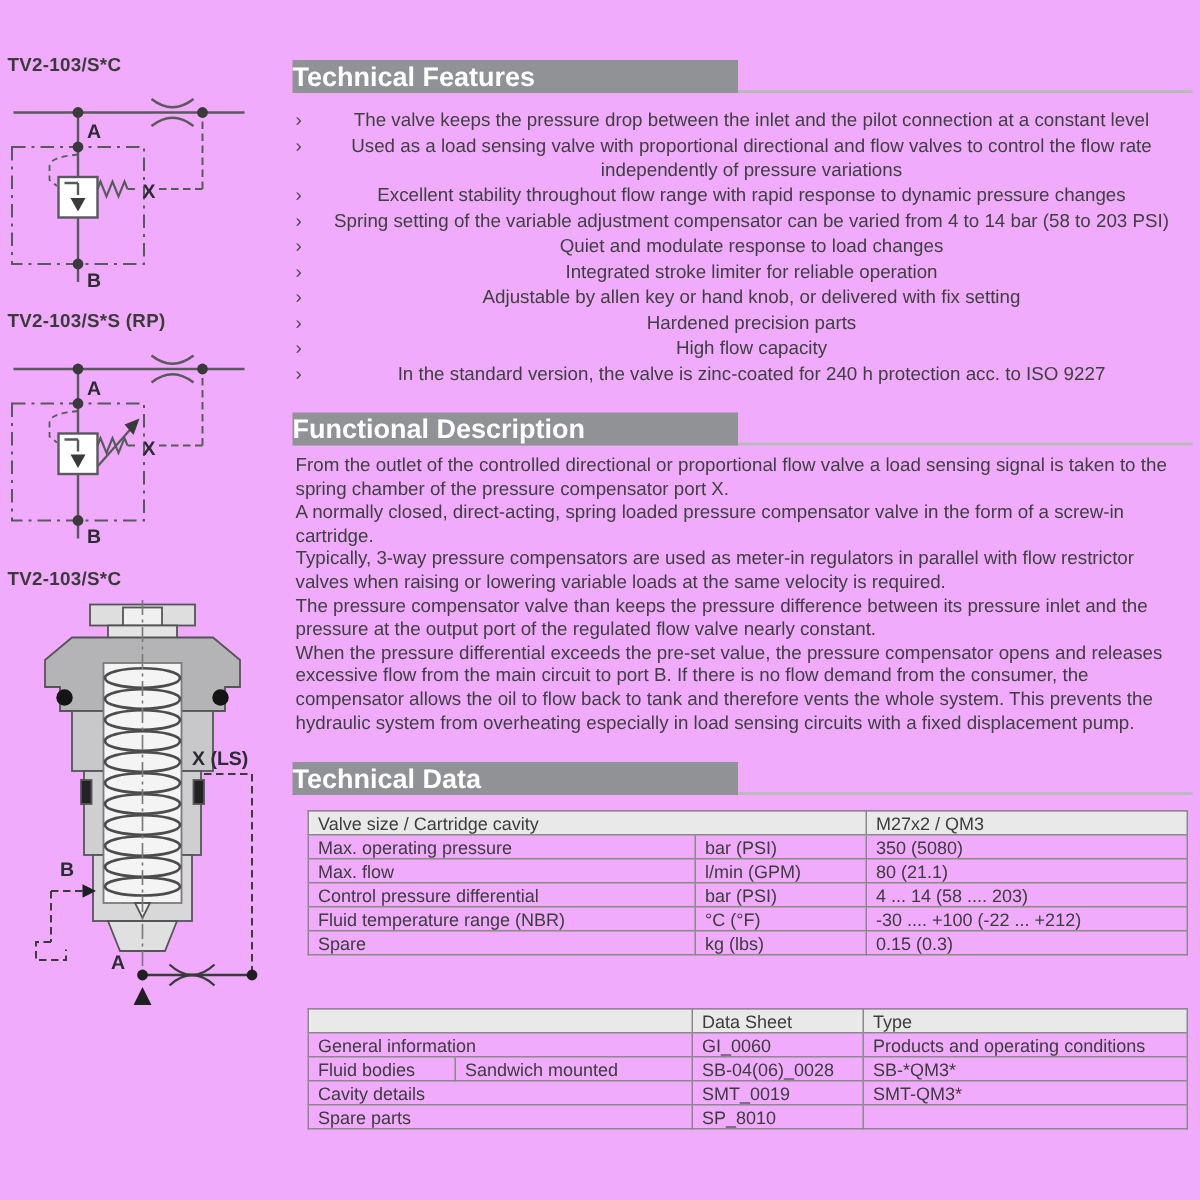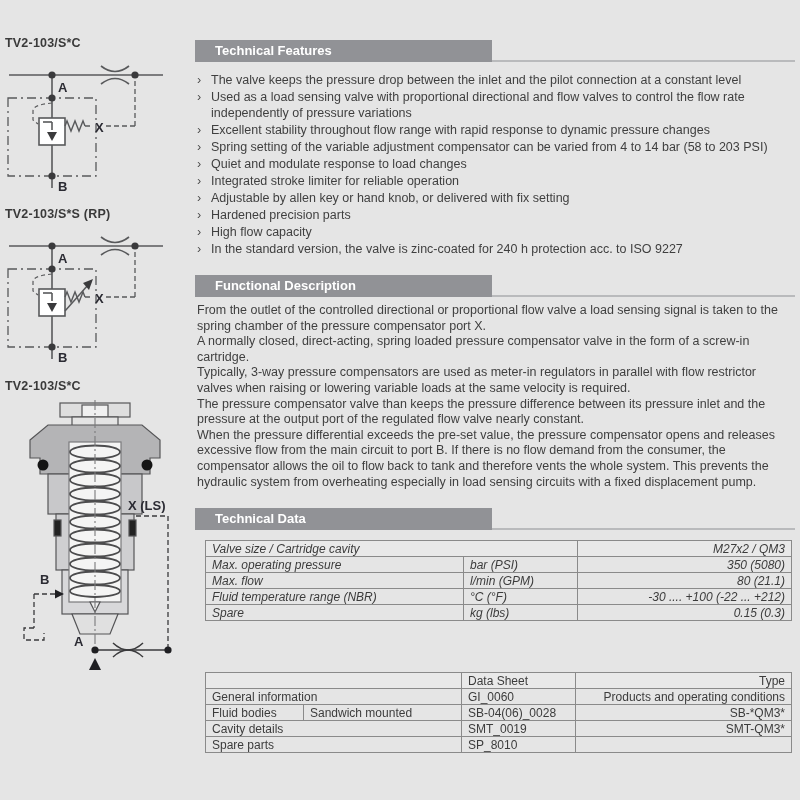--- a/index.html
+++ b/index.html
@@ -1,45 +1,45 @@
 <!DOCTYPE html>
 <html><head>
 <meta charset="utf-8">
 <style>
   * { margin:0; padding:0; box-sizing:border-box; }
   html,body { background:#ffffff; }
   body { font-family:"Liberation Sans", sans-serif; color:#3c3c3c; }
-  .page { position:relative; width:800px; height:800px; background:#e5e5e5; overflow:hidden; }
+  .page { position:relative; width:800px; height:800px; background:#f0abfc; overflow:hidden; }
 
   
   .left { position:absolute; left:0; top:0; width:195px; height:800px; }
   .diag-title { position:absolute; left:5px; font-weight:bold; font-size:12.5px; color:#3a3a3a; letter-spacing:0.2px; }
   .schem { position:absolute; left:5px; }
 
   
   .right { position:absolute; left:195px; top:0; width:600px; height:800px; }
 
   .section-head { position:absolute; left:0; width:600px; height:22px; }
   .section-head .rule { position:absolute; left:0; bottom:0; width:600px; height:2px; background:#b9babc; }
   .section-head .bar { position:absolute; left:0; top:0; width:297px; height:22px; background:#919296;
-        color:#ffffff; font-weight:bold; font-size:13px; line-height:22px; padding-left:20px; }
+        color:#ffffff; font-weight:bold; font-size:18px; line-height:22px; padding-left:0; }
 
   .bullets { position:absolute; left:2px; top:73px; width:594px; font-size:12.5px; line-height:15.5px; color:#3f3f3f; }
   .bullet { display:flex; margin-bottom:1.5px; }
   .bullet .glyph { width:14px; flex:0 0 14px; color:#4a4a4a; }
-  .bullet .btxt { flex:1; }
+  .bullet .btxt { flex:1;text-align:center; }
 
   .paras { position:absolute; left:2px; top:303px; width:594px; font-size:12.5px; line-height:15.6px; color:#3f3f3f; }
 
   table { border-collapse:collapse; table-layout:fixed; font-size:12px; color:#3c3c3c; }
   td, th { border:1px solid #8a8a8a; height:16px; padding:0 6px; font-weight:normal; text-align:left;
            white-space:nowrap; overflow:hidden; }
   .t-head { background:#e9e9e9; }
-  .c-center { text-align:right; }
-  #table1 { position:absolute; left:10px; top:540px; width:586px;font-style:italic; }
+  .c-center { text-align:left; }
+  #table1 { position:absolute; left:10px; top:540px; width:586px; }
   #table2 { position:absolute; left:10px; top:672px; width:586px; }
 
   svg text { font-family:"Liberation Sans", sans-serif; }
   .port-label { font-weight:bold; font-size:13px; fill:#2b2b33; }
 </style>
 </head>
 <body>
 
 <div class="page">
 
@@ -249,20 +249,25 @@
         <td>Max. operating pressure</td>
         <td>bar (PSI)</td>
         <td class="c-center">350 (5080)</td>
       </tr>
       <tr>
         <td>Max. flow</td>
         <td>l/min (GPM)</td>
         <td class="c-center">80  (21.1)</td>
       </tr>
       <tr>
+        <td>Control pressure differential</td>
+        <td>bar (PSI)</td>
+        <td class="c-center">4 ... 14 (58 .... 203)</td>
+      </tr>
+      <tr>
         <td>Fluid temperature range (NBR)</td>
         <td>°C (°F)</td>
         <td class="c-center">-30 .... +100 (-22 ... +212)</td>
       </tr>
       <tr>
         <td>Spare</td>
         <td>kg (lbs)</td>
         <td class="c-center">0.15 (0.3)</td>
       </tr>
     </tbody>

